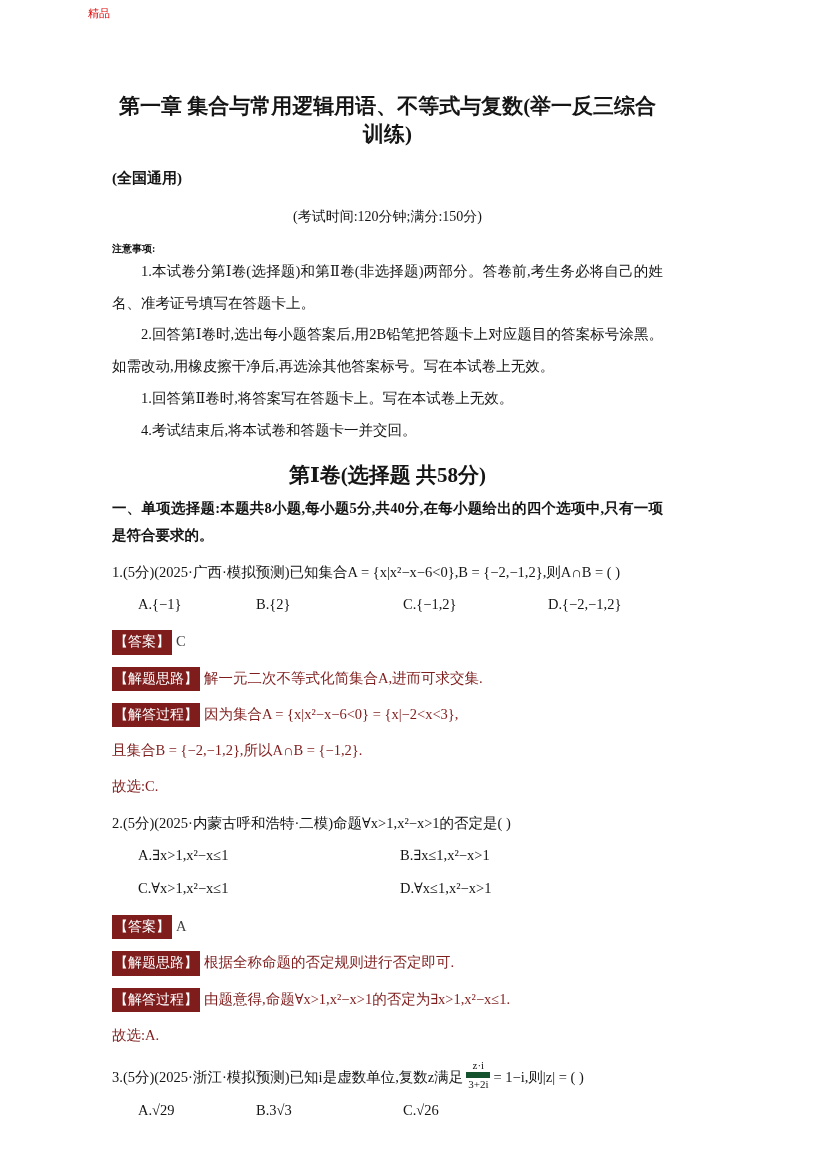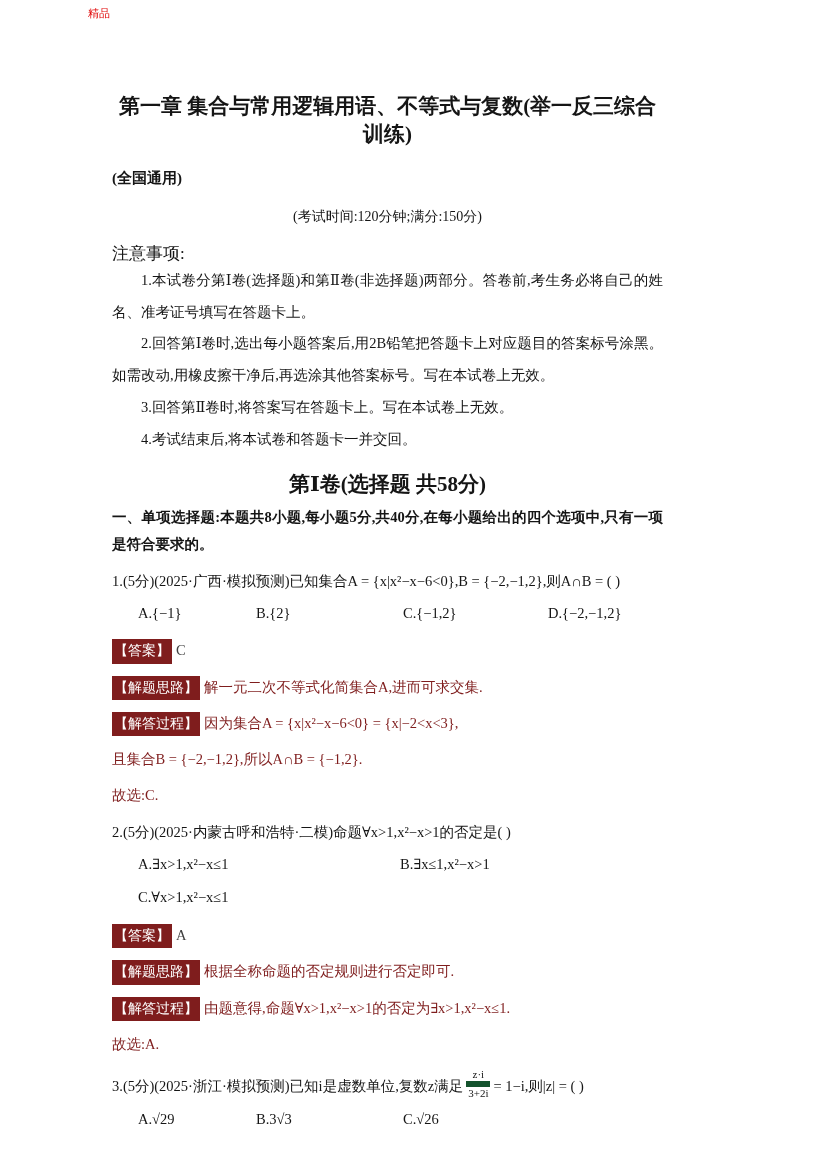--- a/index.html
+++ b/index.html
@@ -38,22 +38,22 @@
     font-size:15px;
     font-weight:bold;
   }
   .exam-info{
     margin-top:20px;
     text-align:center;
     font-size:14px;
   }
   .notes-heading{
     margin-top:16px;
-    font-size:17px;
-    font-weight:normal;
+    font-size:10px;
+    font-weight:bold;
   }
   .note-para{
     margin:0;
     font-size:14.5px;
     line-height:2.2;
     text-indent:2em;
     text-align:justify;
   }
   .section-heading{
     margin-top:14px;
@@ -117,21 +117,21 @@
 
   <span class="corner-mark">精品</span>
 
   <h1 class="doc-title">第一章 集合与常用逻辑用语、不等式与复数(举一反三综合训练)</h1>
   <div class="doc-subtitle">(全国通用)</div>
   <div class="exam-info">(考试时间:120分钟;满分:150分)</div>
 
   <div class="notes-heading">注意事项:</div>
   <p class="note-para">1.本试卷分第Ⅰ卷(选择题)和第Ⅱ卷(非选择题)两部分。答卷前,考生务必将自己的姓名、准考证号填写在答题卡上。</p>
   <p class="note-para">2.回答第Ⅰ卷时,选出每小题答案后,用2B铅笔把答题卡上对应题目的答案标号涂黑。如需改动,用橡皮擦干净后,再选涂其他答案标号。写在本试卷上无效。</p>
-  <p class="note-para">3.回答第Ⅱ卷时,将答案写在答题卡上。写在本试卷上无效。</p>
+  <p class="note-para">1.回答第Ⅱ卷时,将答案写在答题卡上。写在本试卷上无效。</p>
   <p class="note-para">4.考试结束后,将本试卷和答题卡一并交回。</p>
 
   <h2 class="section-heading">第Ⅰ卷(选择题 共58分)</h2>
   <p class="section-intro">一、单项选择题:本题共8小题,每小题5分,共40分,在每小题给出的四个选项中,只有一项是符合要求的。</p>
 
   <div class="question">
     <p class="stem">1.(5分)(2025·广西·模拟预测)已知集合A = {x|x²−x−6&lt;0},B = {−2,−1,2},则A∩B = (    )</p>
     <div class="options four">
       <span>A.{−1}</span>
       <span>B.{2}</span>
@@ -150,20 +150,21 @@
     <p class="red-line red-text">且集合B = {−2,−1,2},所以A∩B =  {−1,2}.</p>
     <p class="red-line red-text">故选:C.</p>
   </div>
 
   <div class="question">
     <p class="stem">2.(5分)(2025·内蒙古呼和浩特·二模)命题∀x&gt;1,x²−x&gt;1的否定是(    )</p>
     <div class="options two">
       <span>A.∃x&gt;1,x²−x≤1</span>
       <span>B.∃x≤1,x²−x&gt;1</span>
       <span>C.∀x&gt;1,x²−x≤1</span>
+      <span>D.∀x≤1,x²−x&gt;1</span>
     </div>
     <p class="red-line">
       <span class="tag">【答案】</span><span class="answer-letter">A</span>
     </p>
     <p class="red-line">
       <span class="tag">【解题思路】</span><span class="red-text">根据全称命题的否定规则进行否定即可.</span>
     </p>
     <p class="red-line">
       <span class="tag">【解答过程】</span><span class="red-text">由题意得,命题∀x&gt;1,x²−x&gt;1的否定为∃x&gt;1,x²−x≤1.</span>
     </p>

